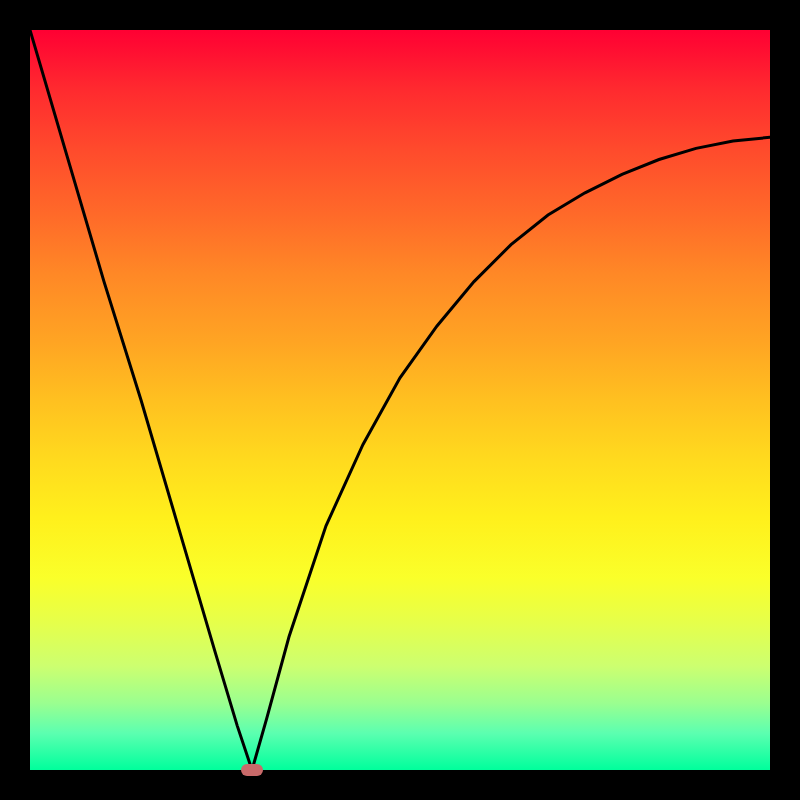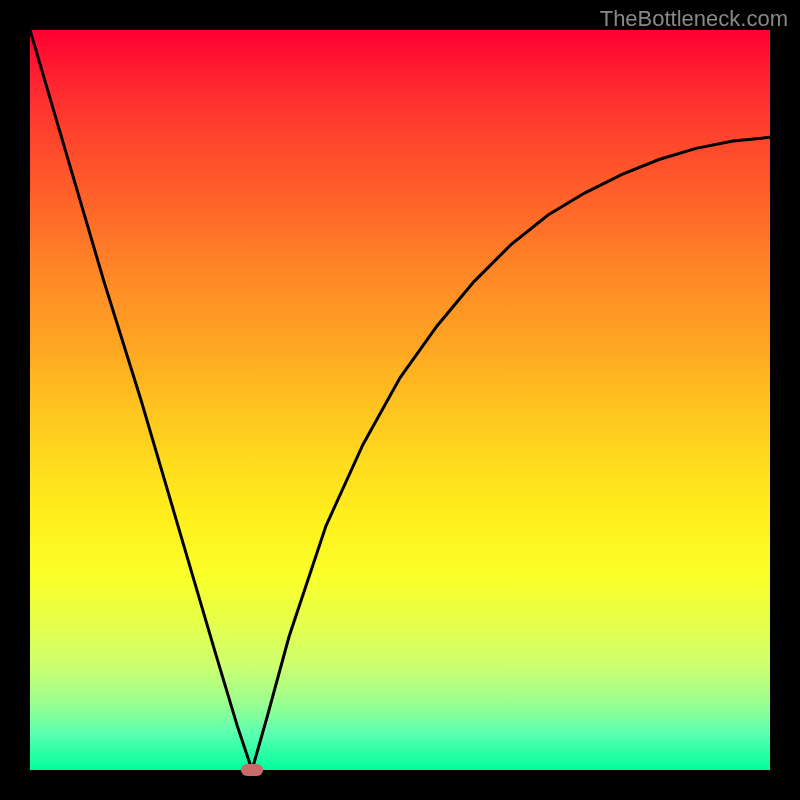--- a/index.html
+++ b/index.html
@@ -70,14 +70,13 @@
 
 <div class="outer-frame">
   <div class="plot-area"></div>
 
   <svg class="curve-svg" viewBox="0 0 740 740">
     <path id="curve-path" fill="none" stroke="#000" stroke-width="3" stroke-linecap="round" d="M0.0 0.0 L37.0 125.8 L74.0 251.6 L111.0 370.0 L148.0 495.8 L185.0 621.6 L207.2 695.6 L222.0 740.0 L236.8 688.2 L259.0 606.8 L296.0 495.8 L333.0 414.4 L370.0 347.8 L407.0 296.0 L444.0 251.6 L481.0 214.6 L518.0 185.0 L555.0 162.8 L592.0 144.3 L629.0 129.5 L666.0 118.4 L703.0 111.0 L740.0 107.3"></path>
   </svg>
 
   <div class="marker" id="marker" style="left: 241px; top: 764px;"></div>
 
-  <div class="watermark">TheBottleneck.com</div>
 </div>
 
 </body></html>

